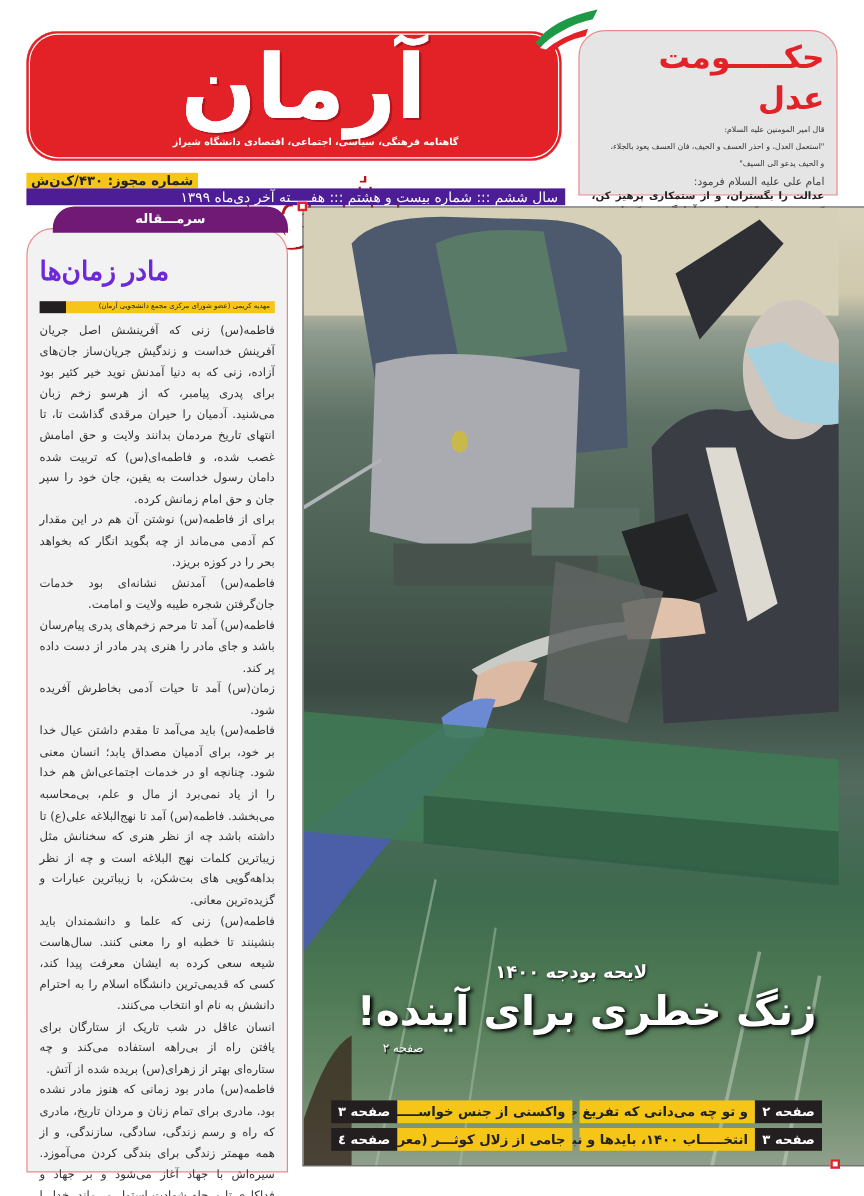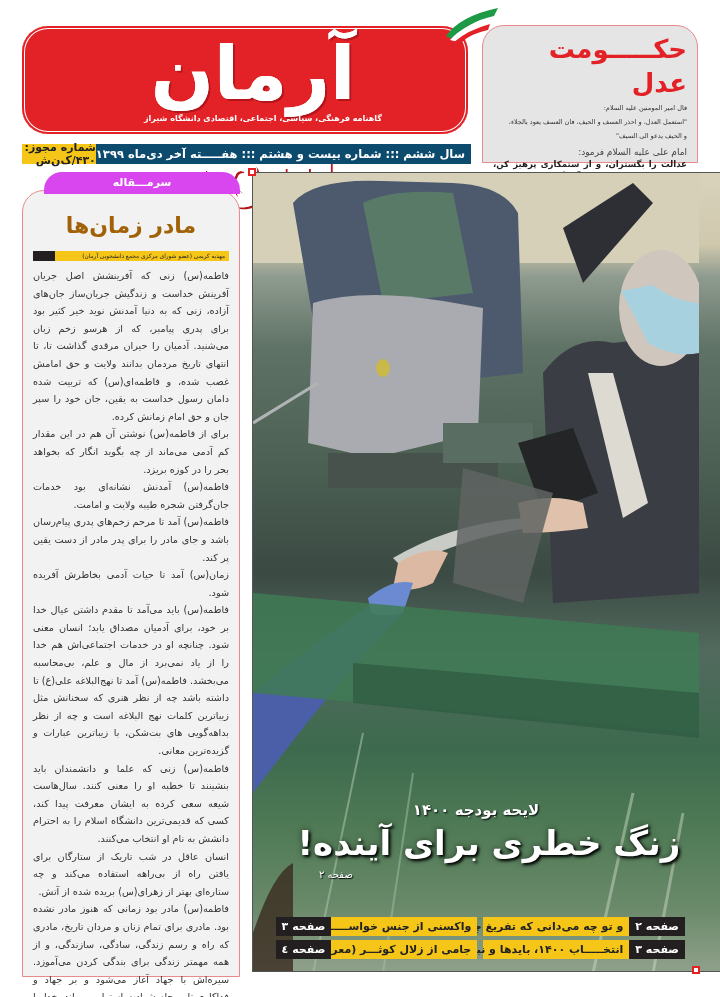--- a/index.html
+++ b/index.html
@@ -19,54 +19,54 @@
     color: #ffffff; letter-spacing: -2px;
     text-shadow: 0 0 0 #fff, 2px 2px 0 #b3151a;
   }
   .logo-flag { position: absolute; left: 418px; top: -16px; width: 60px; height: 36px; }
   .logo-subtitle {
     position: absolute; left: 150px; top: 92px; width: 210px; text-align: center;
     font-size: 8px; font-weight: bold; color: #fff; white-space: nowrap;
   }
 
   
-  .issue-strip { position: absolute; left: 22px; top: 144px; width: 449px; height: 20px; display: flex; direction: ltr; }
+  .issue-strip { position: absolute; left: 22px; top: 144px; width: 449px; height: 20px; display: flex; direction: ltr; flex-direction: column; }
   .issue-license {
     width: 143px; background: #f5c518; color: #222; font-size: 11px; font-weight: bold;
     display: flex; align-items: center; justify-content: center; direction: rtl;
   }
   .issue-main {
-    flex: 1; background: #0c4a6e; color: #fff; font-size: 11.5px;
-    display: flex; align-items: center; padding-right: 6px; direction: rtl; white-space: nowrap; font-weight: bold;
+    flex: 1; background: #4c1d95; color: #fff; font-size: 11.5px;
+    display: flex; align-items: center; padding-right: 6px; direction: rtl; white-space: nowrap;
   }
 
   
   .quote-box {
     position: absolute; left: 482px; top: 25px; width: 216px; height: 138px;
     background: #e5e5e5; border: 1.5px solid #e88a8a; border-radius: 22px 22px 0 0;
     border-bottom-left-radius: 0; border-bottom-right-radius: 0;
     padding: 6px 10px 4px 10px; text-align: right;
   }
   .quote-title { font-size: 26px; font-weight: bold; color: #e32228; line-height: 34px; letter-spacing: 1px; }
   .quote-arabic { font-family: "DejaVu Serif", serif; font-size: 6.5px; color: #333; line-height: 12px; margin-top: 2px; }
   .quote-persian-intro { font-size: 9px; color: #444; margin-top: 4px; line-height: 12px; }
   .quote-persian { font-size: 8.6px; font-weight: bold; color: #222; line-height: 12px; text-align: justify; }
 
   
   .editorial-tab {
     position: absolute; left: 44px; top: 172px; width: 196px; height: 22px;
-    background: #d946ef; border-radius: 18px 18px 0 0; color: #fff;
+    background: #701a75; border-radius: 18px 18px 0 0; color: #fff;
     font-size: 11px; font-weight: bold; text-align: center; line-height: 22px;
   }
   .editorial {
     position: absolute; left: 22px; top: 190px; width: 218px; height: 787px;
     background: #f2f2f2; border: 1.5px solid #e88a8a; border-radius: 22px 22px 0 0;
     padding: 6px 10px 0 10px;
   }
-  .editorial-title { font-size: 22px; font-weight: bold; text-align: center; color: #a16207; line-height: 34px; margin-top: 2px; }
+  .editorial-title { font-size: 22px; font-weight: bold; text-align: left; color: #6d28d9; line-height: 34px; margin-top: 2px; font-family: Liberation Serif, serif; }
   .byline { display: flex; direction: ltr; height: 10px; margin: 8px 0 6px 0; }
   .byline-black { width: 22px; background: #231f20; }
   .byline-text {
     flex: 1; background: #f5c518; font-size: 5.8px; color: #222; direction: rtl;
     display: flex; align-items: center; padding-right: 4px; white-space: nowrap; overflow: hidden;
   }
   .editorial-body {
     font-size: 9.7px; line-height: 17.6px; color: #333; text-align: justify; text-align-last: right;
   }
   .editorial-body p { margin: 0; }
@@ -131,21 +131,21 @@
   <div style="height:10px"></div>
   <div class="editorial-title">مادر زمان‌ها</div>
   <div class="byline">
     <div class="byline-black"></div>
     <div class="byline-text">مهدیه کریمی (عضو شورای مرکزی مجمع دانشجویی آرمان)</div>
   </div>
   <div class="editorial-body">
     <p>فاطمه(س) زنی که آفرینشش اصل جریان آفرینش خداست و زندگیش جریان‌ساز جان‌های آزاده، زنی که به دنیا آمدنش نوید خیر کثیر بود برای پدری پیامبر، که از هرسو زخم زبان می‌شنید. آدمیان را حیران مرقدی گذاشت تا، تا انتهای تاریخ مردمان بدانند ولایت و حق امامش غصب شده، و فاطمه‌ای(س) که تربیت شده دامان رسول خداست به یقین، جان خود را سپر جان و حق امام زمانش کرده.</p>
     <p>برای از فاطمه(س) نوشتن آن هم در این مقدار کم آدمی می‌ماند از چه بگوید انگار که بخواهد بحر را در کوزه بریزد.</p>
     <p>فاطمه(س) آمدنش نشانه‌ای بود خدمات جان‌گرفتن شجره طیبه ولایت و امامت.</p>
-    <p>فاطمه(س) آمد تا مرحم زخم‌های پدری پیام‌رسان باشد و جای مادر را برای پدر مادر از دست یقین پر کند.</p>
+    <p>فاطمه(س) آمد تا مرحم زخم‌های پدری پیام‌رسان باشد و جای مادر را هنری پدر مادر از دست داده پر کند.</p>
     <p>زمان(س) آمد تا حیات آدمی بخاطرش آفریده شود.</p>
     <p>فاطمه(س) باید می‌آمد تا مقدم داشتن عیال خدا بر خود، برای آدمیان مصداق یابد؛ انسان معنی شود. چنانچه او در خدمات اجتماعی‌اش هم خدا را از یاد نمی‌برد از مال و علم، بی‌محاسبه می‌بخشد. فاطمه(س) آمد تا نهج‌البلاغه علی(ع) تا داشته باشد چه از نظر هنری که سخنانش مثل زیباترین کلمات نهج البلاغه است و چه از نظر بداهه‌گویی های بت‌شکن، با زیباترین عبارات و گزیده‌ترین معانی.</p>
     <p>فاطمه(س) زنی که علما و دانشمندان باید بنشینند تا خطبه او را معنی کنند. سال‌هاست شیعه سعی کرده به ایشان معرفت پیدا کند، کسی که قدیمی‌ترین دانشگاه اسلام را به احترام دانشش به نام او انتخاب می‌کنند.</p>
     <p>انسان عاقل در شب تاریک از ستارگان برای یافتن راه از بی‌راهه استفاده می‌کند و چه ستاره‌ای بهتر از زهرای(س) بریده شده از آتش.</p>
     <p>فاطمه(س) مادر بود زمانی که هنوز مادر نشده بود. مادری برای تمام زنان و مردان تاریخ، مادری که راه و رسم زندگی، سادگی، سازندگی، و از همه مهمتر زندگی برای بندگی کردن می‌آموزد. سیره‌اش با جهاد آغاز می‌شود و بر جهاد و فداکاری تا مرحله شهادت استوار می‌ماند. خدا را در خانه با همسرداری و تربیت فرزندانی به، به مثابه کشتی نوح، عبادت می‌کند.</p>
 
   </div>
 </div>
 <div class="editorial-tab">سرمـــقاله</div>
 

